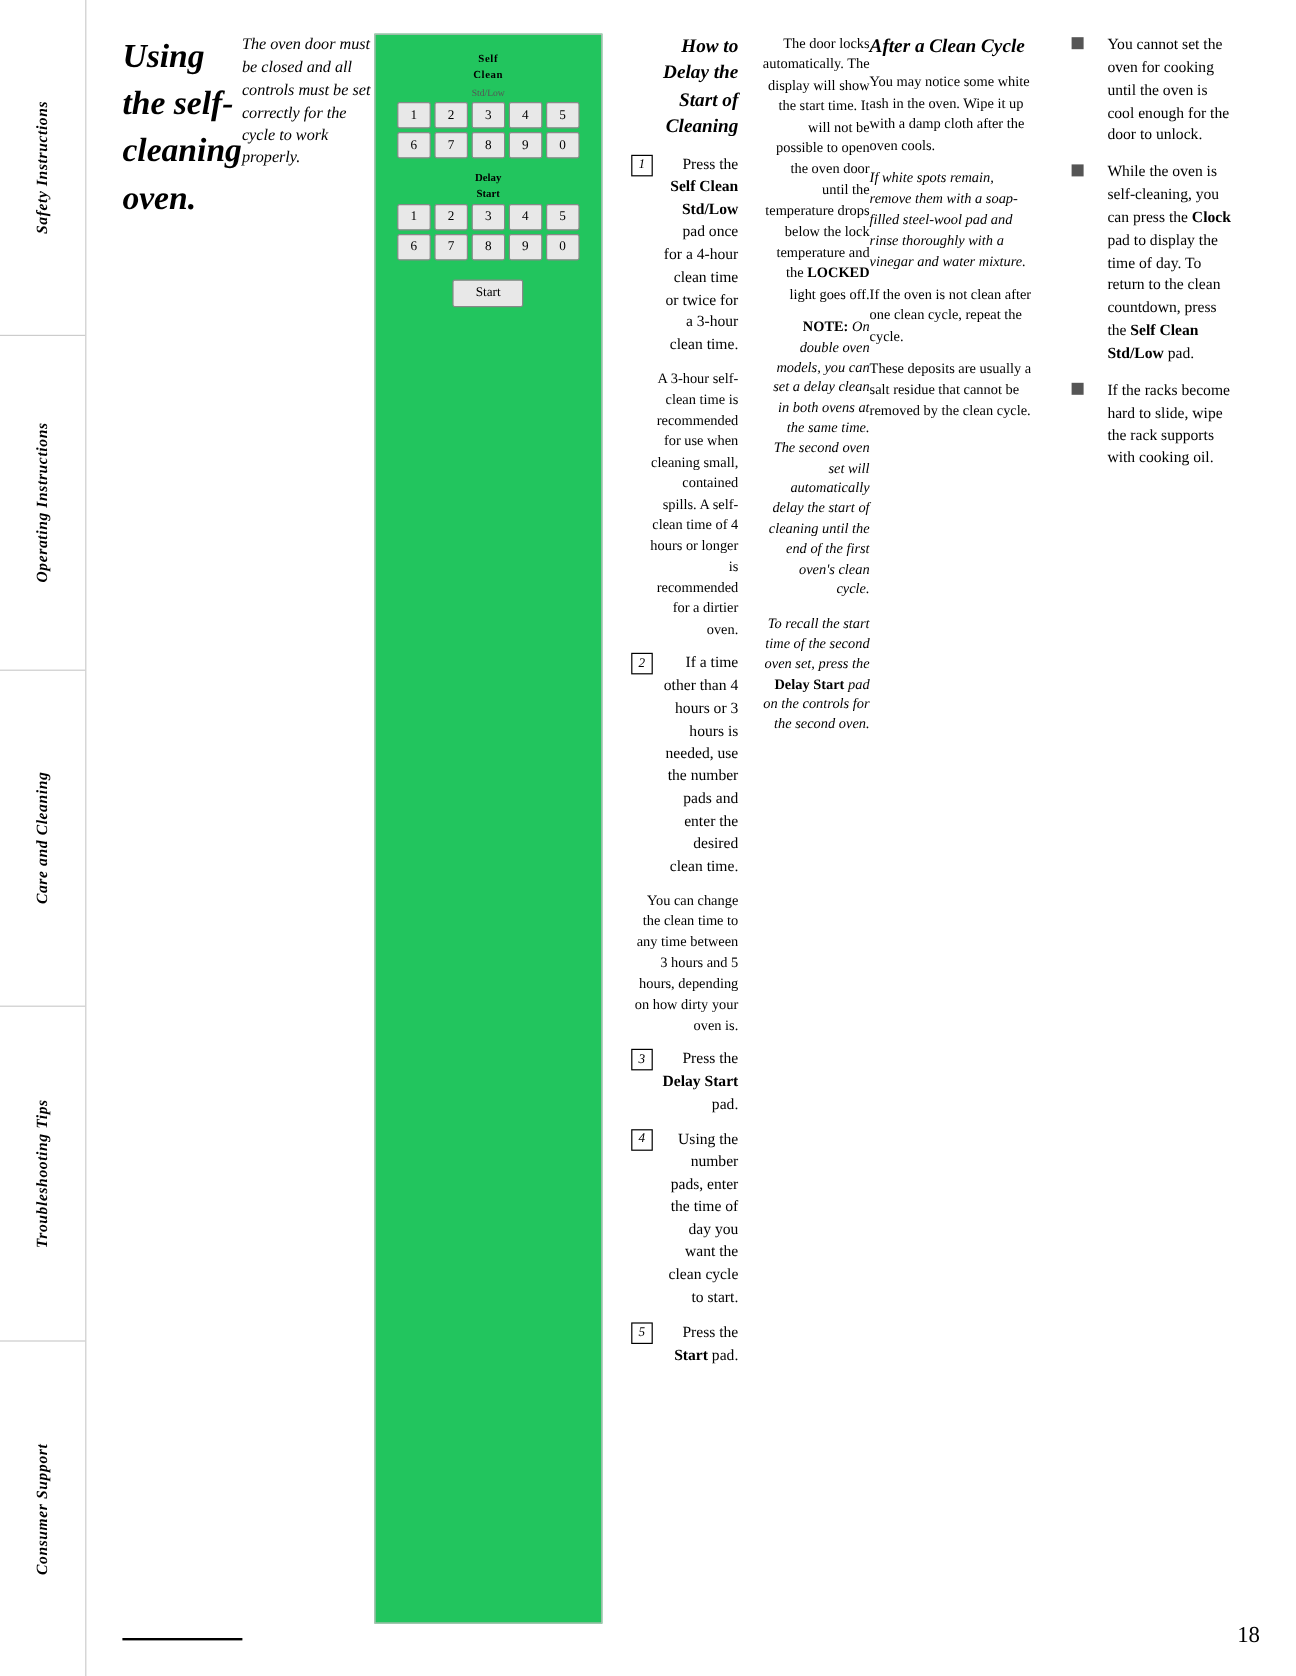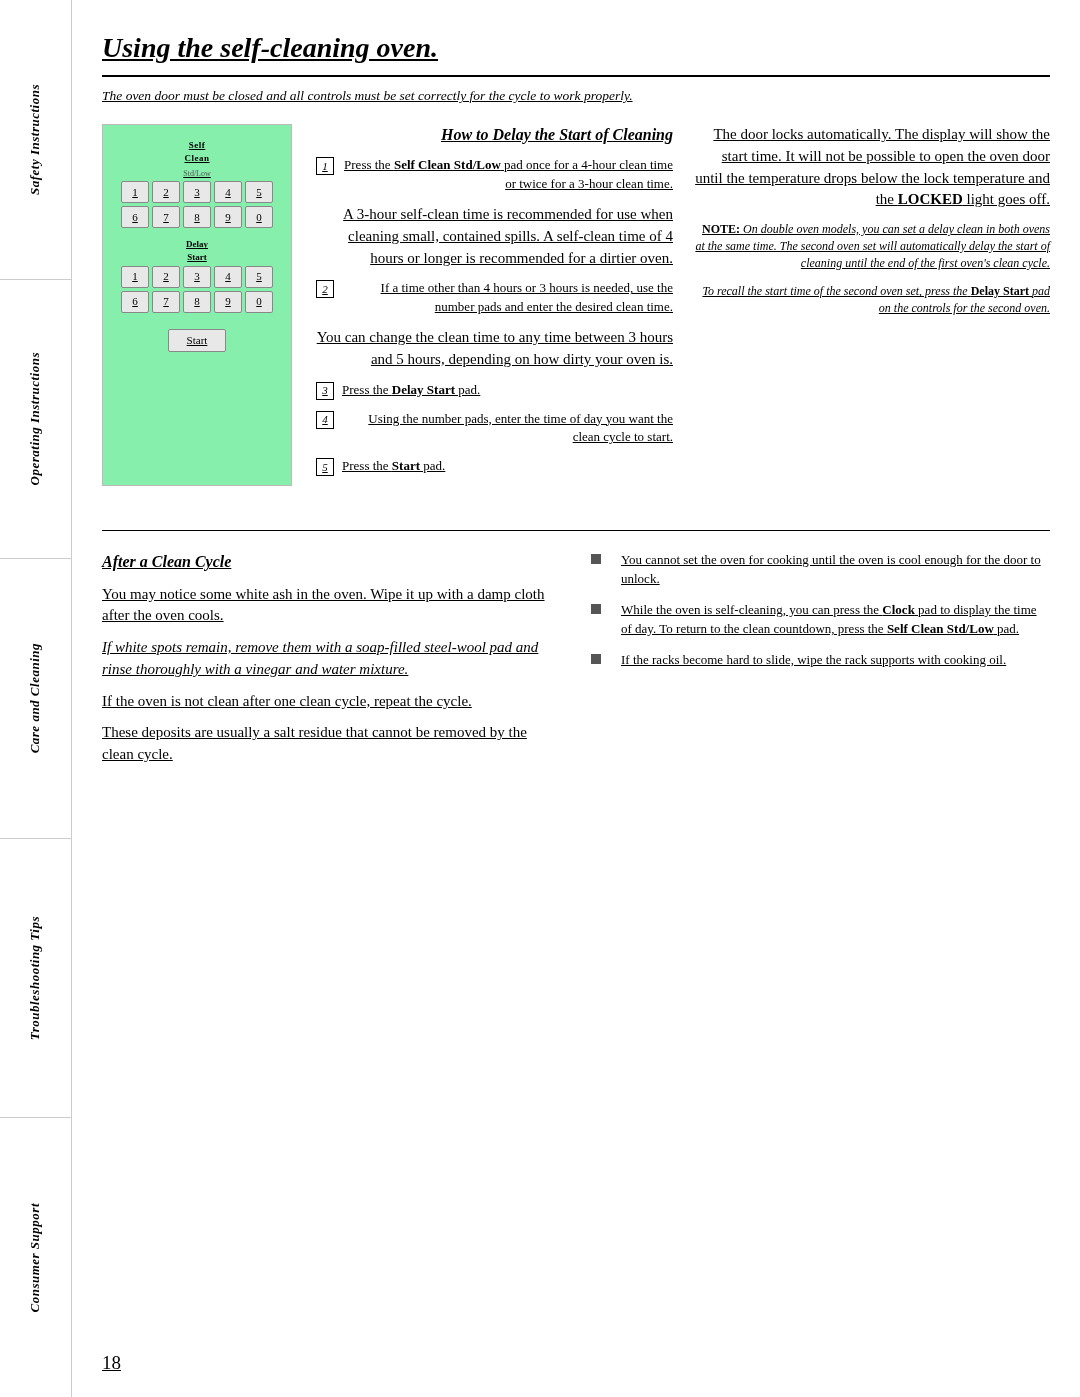--- a/index.html
+++ b/index.html
@@ -50,22 +50,21 @@
       transform: rotate(180deg);
       white-space: nowrap;
       letter-spacing: 0.5px;
     }
 
     
     .main-content {
       flex: 1;
       padding: 28px 30px 20px 30px;
       display: flex;
-      flex-direction: column;
-      text-decoration: underline;
+      flex-direction: row;
     }
 
     
     .page-title {
       font-size: 28px;
       font-weight: bold;
       font-style: italic;
       margin-bottom: 10px;
       border-bottom: 2px solid #000;
       padding-bottom: 8px;
@@ -87,21 +86,21 @@
 
     
     .oven-diagram {
       width: 190px;
       flex-shrink: 0;
       border: 1px solid #bbb;
       padding: 14px 10px;
       display: flex;
       flex-direction: column;
       align-items: center;
-      background: #86efac;
+      background: #22c55e;
       font-size: 11px;
     }
 
     .diagram-label {
       font-size: 9px;
       text-align: center;
       font-weight: bold;
       letter-spacing: 0.5px;
       margin-bottom: 4px;
     }
@@ -193,21 +192,21 @@
     .step-text {
       font-size: 13px;
       line-height: 1.45;
     }
 
     .step-text b, .step-text strong {
       font-weight: bold;
     }
 
     .para {
-      font-size: 15px;
+      font-size: 12px;
       line-height: 1.45;
       margin-bottom: 10px;
     }
 
     
     .note-block {
       font-size: 12px;
       font-style: italic;
       line-height: 1.4;
       margin-bottom: 12px;

